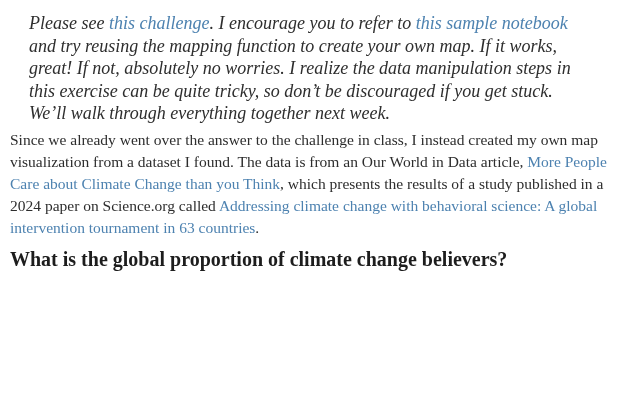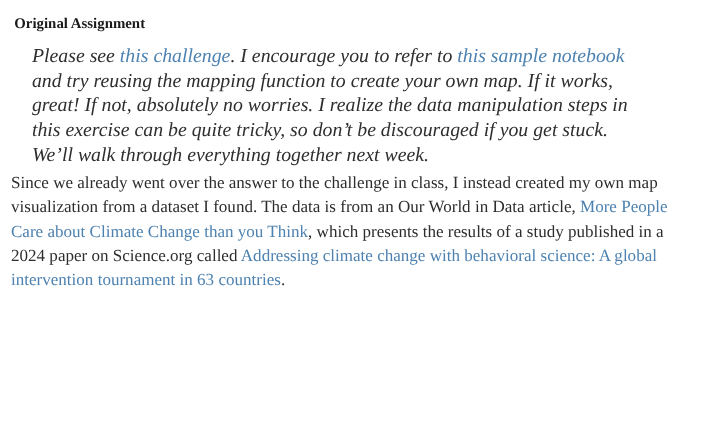--- a/index.html
+++ b/index.html
@@ -57,22 +57,22 @@
     color: #4d82b0;
     text-decoration: none;
     cursor: pointer;
   }
 </style>
 </head>
 <body>
 
 <div class="page">
 
-  <h4 class="note-heading">Original Assignment</h4>
 
   <blockquote class="quote"><span>Please see </span><a class="link" href="#">this challenge</a><span>. I encourage you to refer to </span><a class="link" href="#">this sample notebook</a><span> and try reusing the mapping function to create your own map. If it works, great! If not, absolutely no worries. I realize the data manipulation steps in this exercise can be quite tricky, so don’t be discouraged if you get stuck. We’ll walk through everything together next week.</span></blockquote>
 
 
   <p class="body-para"><span>Since we already went over the answer to the challenge in class, I instead created my own map visualization from a dataset I found. The data is from an Our World in Data article, </span><a class="link" href="#">More People Care about Climate Change than you Think</a><span>, which presents the results of a study published in a 2024 paper on Science.org called </span><a class="link" href="#">Addressing climate change with behavioral science: A global intervention tournament in 63 countries</a><span>.</span></p>
 
 
+  <h3 class="question-heading">What is the global proportion of climate change believers?</h3>
 
 </div>
 
 </body></html>

